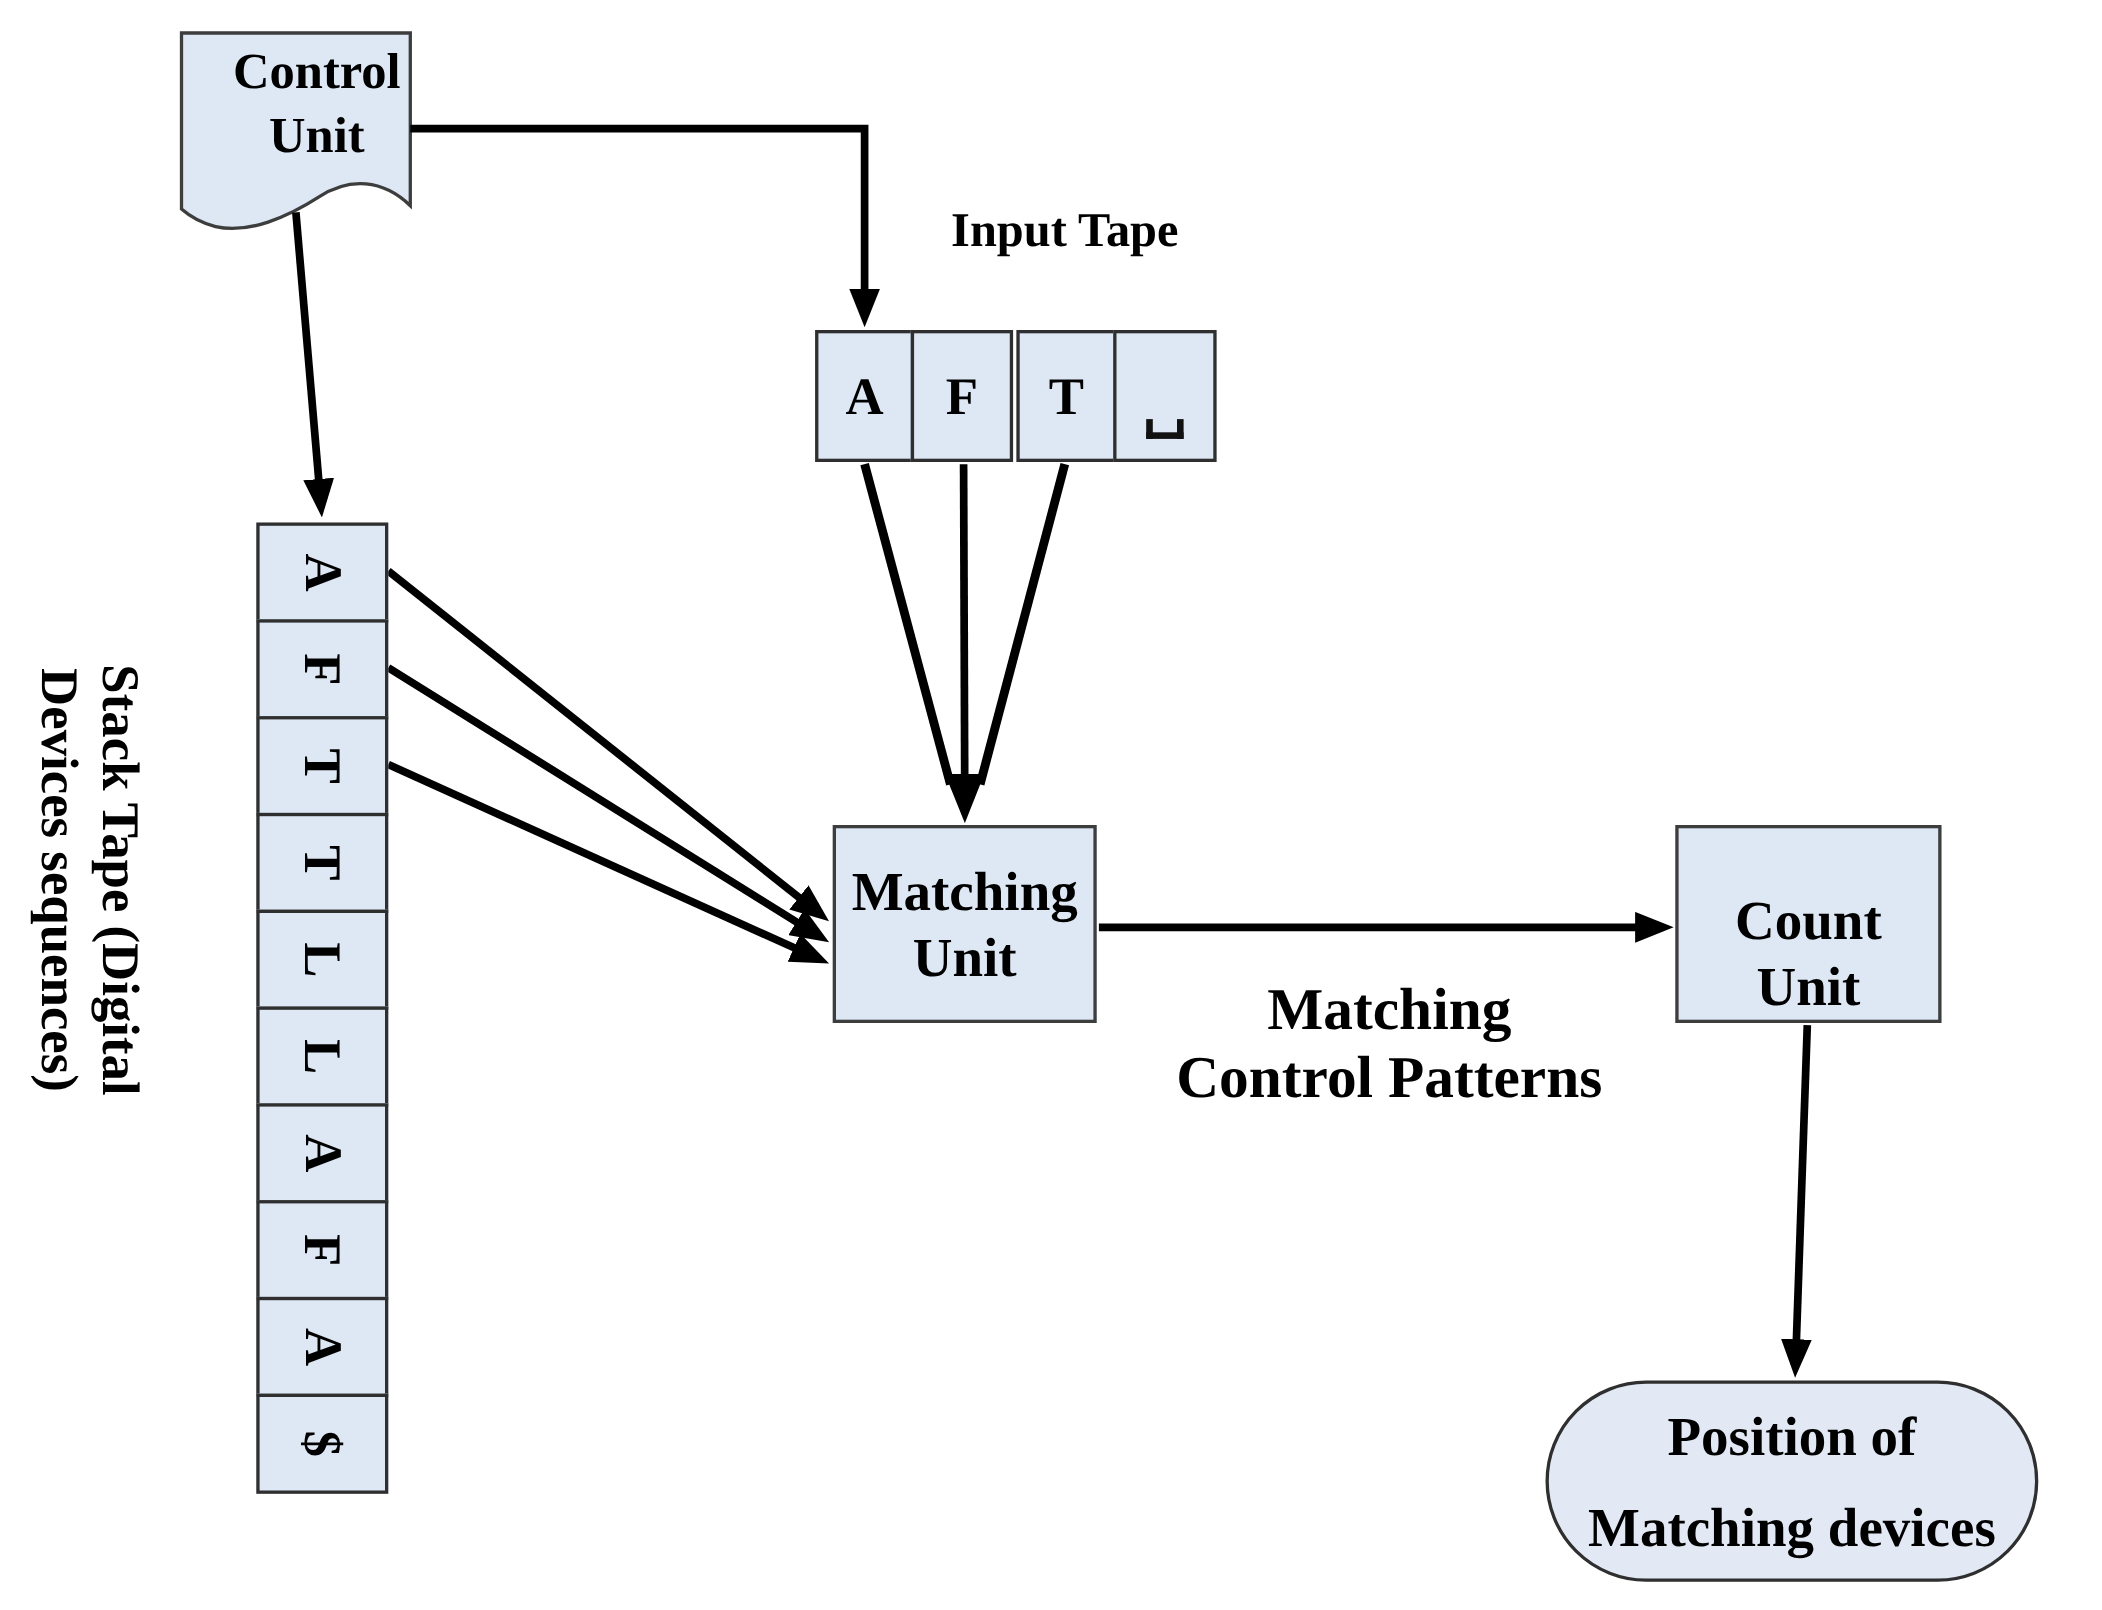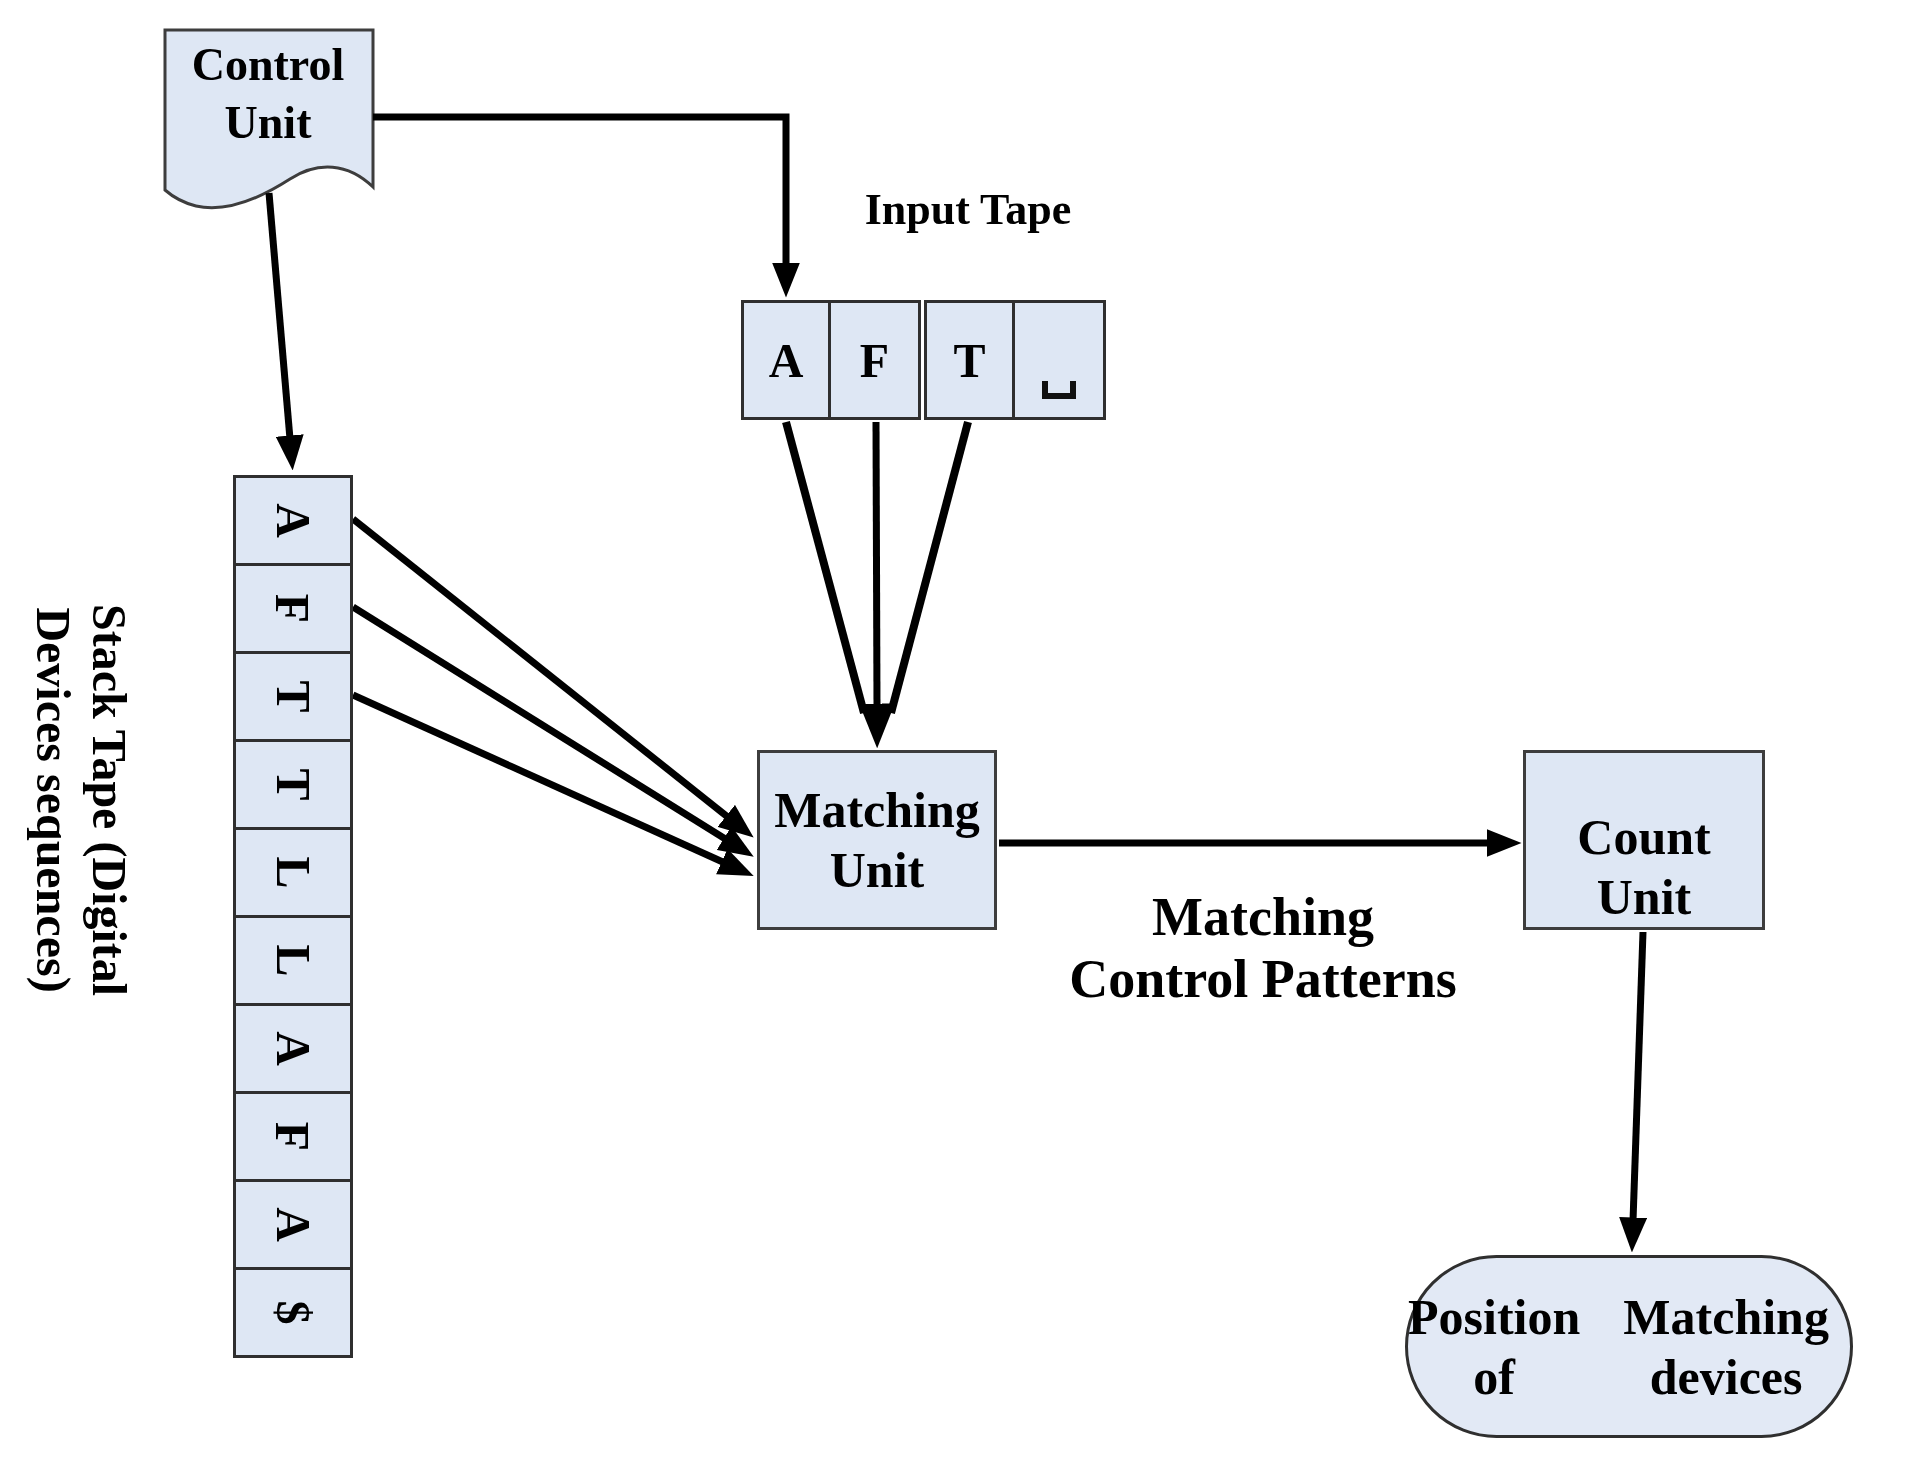--- a/index.html
+++ b/index.html
@@ -30,21 +30,21 @@
     font-weight:bold;font-size:50px;line-height:60px;
     text-align:center;
   }
 
   .stadium{
     position:absolute;
     background:#e2e9f5;
     border:3px solid #2f2f2f;
     box-sizing:border-box;
     border-radius:95px;
-    display:flex;flex-direction:row;
+    display:flex;flex-direction:column;
     align-items:center;justify-content:center;
     font-weight:bold;font-size:50px;line-height:60px;
     text-align:center;
     gap:22px;
   }
 
   .cell{
     position:absolute;
     background:#dee7f4;
     border:3px solid #2f2f2f;
@@ -61,21 +61,21 @@
     left:50%;bottom:18px;
     transform:translateX(-50%);
     width:22px;height:12px;
     border-left:6px solid #111;
     border-right:6px solid #111;
     border-bottom:6px solid #111;
   }
 
   .control-text{
     left:163px;top:36px;width:210px;
-    font-size:46px;line-height:58px;
+    font-size:46px;line-height:58px;padding-left:20px;
   }
   .tape-title{
     left:768px;top:180px;width:400px;
     font-size:44px;line-height:60px;
   }
   .flow-label{
     left:1043px;top:886px;width:440px;
     font-size:54px;line-height:62px;
   }
   .stack-label{

